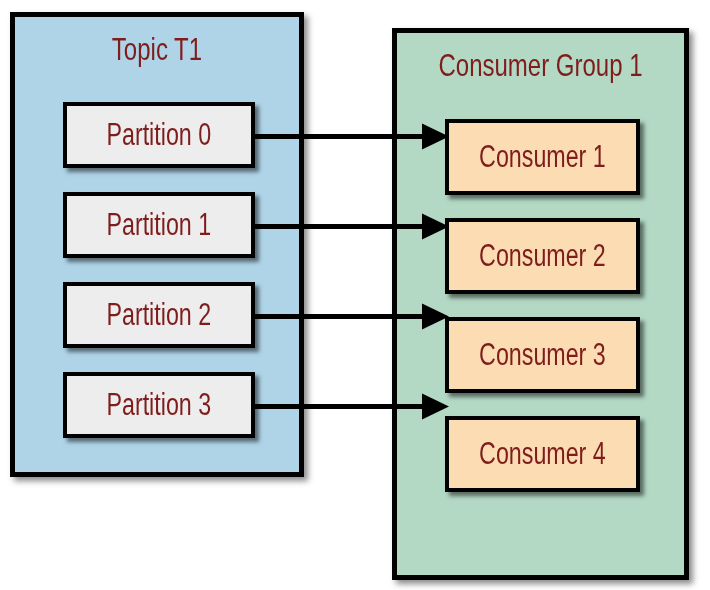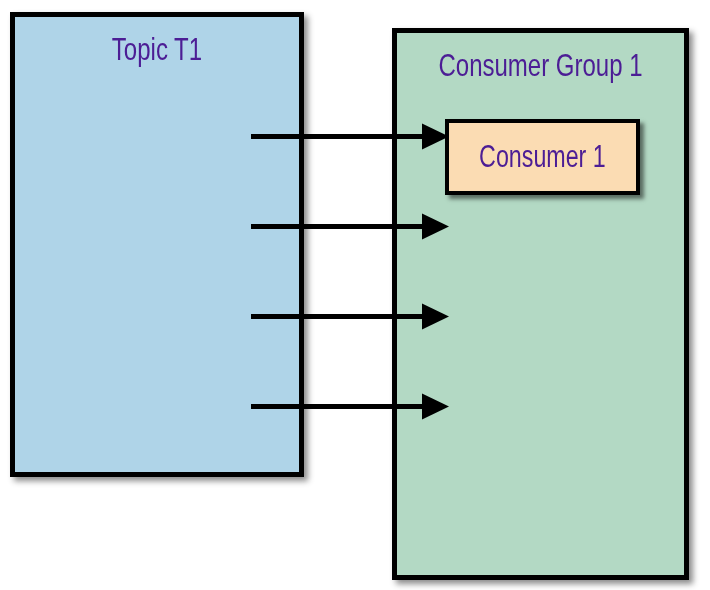--- a/index.html
+++ b/index.html
@@ -6,21 +6,21 @@
     margin: 0;
     padding: 0;
     background: #ffffff;
   }
   .canvas {
     position: relative;
     width: 710px;
     height: 590px;
     background: var(--bg, #ffffff);
     font-family: "Liberation Sans", sans-serif;
-    color: #4c1d95;
+    color: #7f1d1d;
     overflow: hidden;
   }
   .outer-box {
     position: absolute;
     box-sizing: border-box;
     border: 5px solid var(--border-color, #000);
     box-shadow: 4px 4px 6px rgba(0,0,0,0.45);
   }
   .topic-box {
     left: 10px;
@@ -92,27 +92,50 @@
     pointer-events: none;
   }
 </style>
 </head>
 <body>
 
 <div class="canvas" style="--bg: #FFFFFF; --topic-fill: #AFD4E8; --group-fill: #B3D9C4; --partition-fill: #EDEDED; --consumer-fill: #FBDCB3; --border-color: #000000; --arrow-color: #000000;">
 
   <div class="outer-box topic-box">
     <div class="box-title">Topic T1</div>
+    <div class="items">
+        <div class="node partition-node">
+          <span class="node-label">Partition 0</span>
+        </div>
+        <div class="node partition-node">
+          <span class="node-label">Partition 1</span>
+        </div>
+        <div class="node partition-node">
+          <span class="node-label">Partition 2</span>
+        </div>
+        <div class="node partition-node">
+          <span class="node-label">Partition 3</span>
+        </div>
+      </div>
   </div>
 
   <div class="outer-box group-box">
     <div class="box-title">Consumer Group 1</div>
     <div class="items">
         <div class="node consumer-node">
           <span class="node-label">Consumer 1</span>
+        </div>
+        <div class="node consumer-node">
+          <span class="node-label">Consumer 2</span>
+        </div>
+        <div class="node consumer-node">
+          <span class="node-label">Consumer 3</span>
+        </div>
+        <div class="node consumer-node">
+          <span class="node-label">Consumer 4</span>
         </div>
       </div>
   </div>
 
   <svg class="arrows" viewBox="0 0 710 590" xmlns="http://www.w3.org/2000/svg">
       <g>
         <line x1="251" y1="136.5" x2="424" y2="136.5" stroke-width="5" style="stroke: rgb(0, 0, 0);"></line>
         <polygon points="422,123.5 422,149.5 449,136.5" style="fill: rgb(0, 0, 0);"></polygon>
       </g>
       <g>

